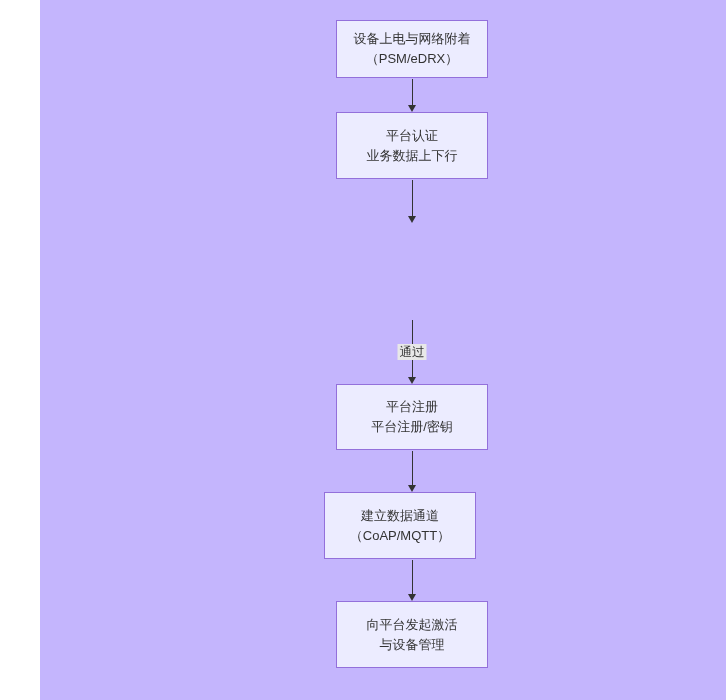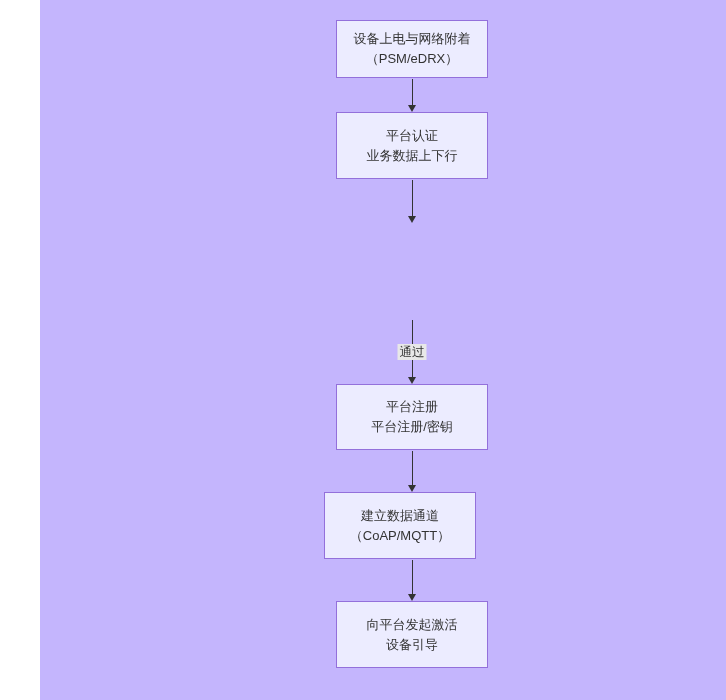--- a/index.html
+++ b/index.html
@@ -145,16 +145,16 @@
     <div>（CoAP/MQTT）</div>
   </div>
 
   <div class="edge" style="top:560px; height:41px;">
     <div class="edge-line"></div>
     <div class="arrowhead"></div>
   </div>
 
   <div class="node-rect" style="left:296px; top:601px; height:67px;">
     <div>向平台发起激活</div>
-    <div>设备引导</div>
+    <div>与设备管理</div>
   </div>
 
 </div>
 
 </body></html>

